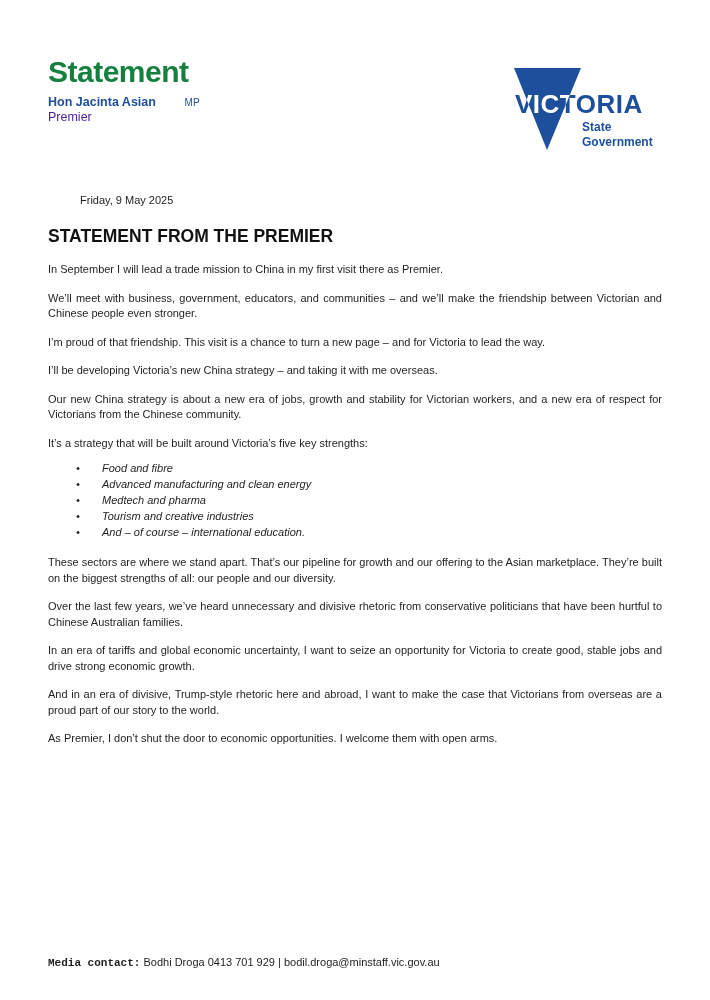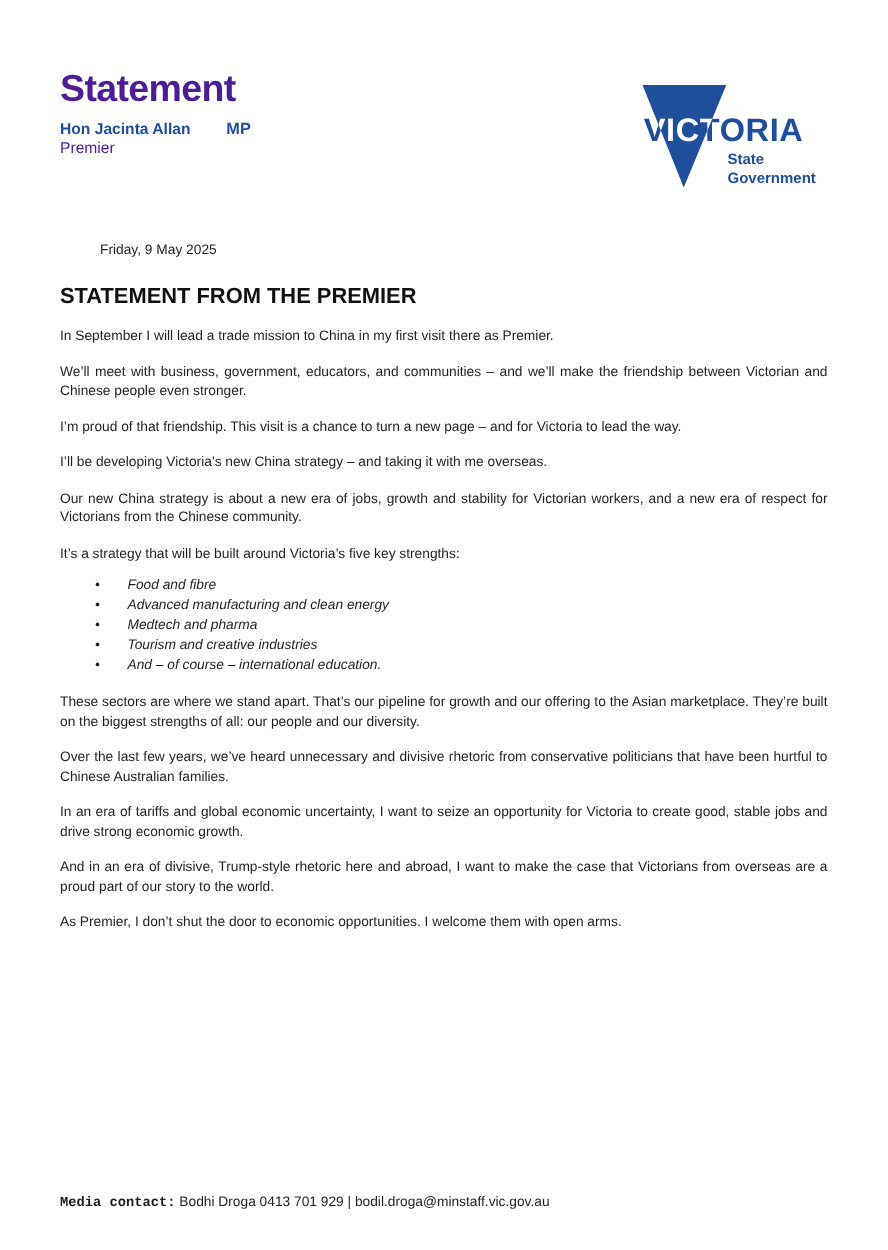--- a/index.html
+++ b/index.html
@@ -9,34 +9,34 @@
     width:710px; height:1000px;
     background:#ffffff;
     font-family:"Liberation Sans", sans-serif;
     color:#1f1f1f;
     overflow:hidden;
     margin:0 auto;
   }
   
   .masthead-left { position:absolute; left:48px; top:56px; }
   .doc-title {
-    color:#4c1d95;
+    color:#15803d;
     font-size:30px;
     font-weight:bold;
     letter-spacing:-0.5px;
     line-height:32px;
   }
   .author-line {
     margin-top:7px;
     color:#1d4f9c;
     font-size:12.5px;
     font-weight:bold;
     line-height:15px;
   }
-  .author-suffix { font-size:13px; font-weight:bold; letter-spacing:0.3px;padding-left:25px; }
+  .author-suffix { font-size:10px; font-weight:normal; letter-spacing:0.3px;padding-left:25px; }
   .role-line {
     color:#4c1d95;
     font-size:12.5px;
     line-height:15px;
   }
   .logo-wrap { position:absolute; right:44px; top:55px; width:160px; height:100px;text-align:right; }
   
   .content { position:absolute; left:48px; right:48px; top:193px; }
   .date-line { font-size:11px; line-height:15px; margin-bottom:17px;padding-left:32px; }
   .main-heading {
@@ -75,21 +75,21 @@
   }
   .footer-label { font-weight:bold;font-family:Liberation Mono, monospace; }
 </style>
 </head>
 <body>
 
 <div class="page">
 
   <div class="masthead-left">
     <div class="doc-title">Statement</div>
-    <div class="author-line"><span>Hon Jacinta Allan </span><span class="author-suffix">MP</span></div>
+    <div class="author-line"><span>Hon Jacinta Asian </span><span class="author-suffix">MP</span></div>
     <div class="role-line">Premier</div>
   </div>
 
   <div class="logo-wrap">
     <svg width="160" height="100" viewBox="0 0 160 100" xmlns="http://www.w3.org/2000/svg">
       <defs>
         <clipPath id="triclip">
           <polygon points="8,13 75,13 41,95"></polygon>
         </clipPath>
       </defs>

